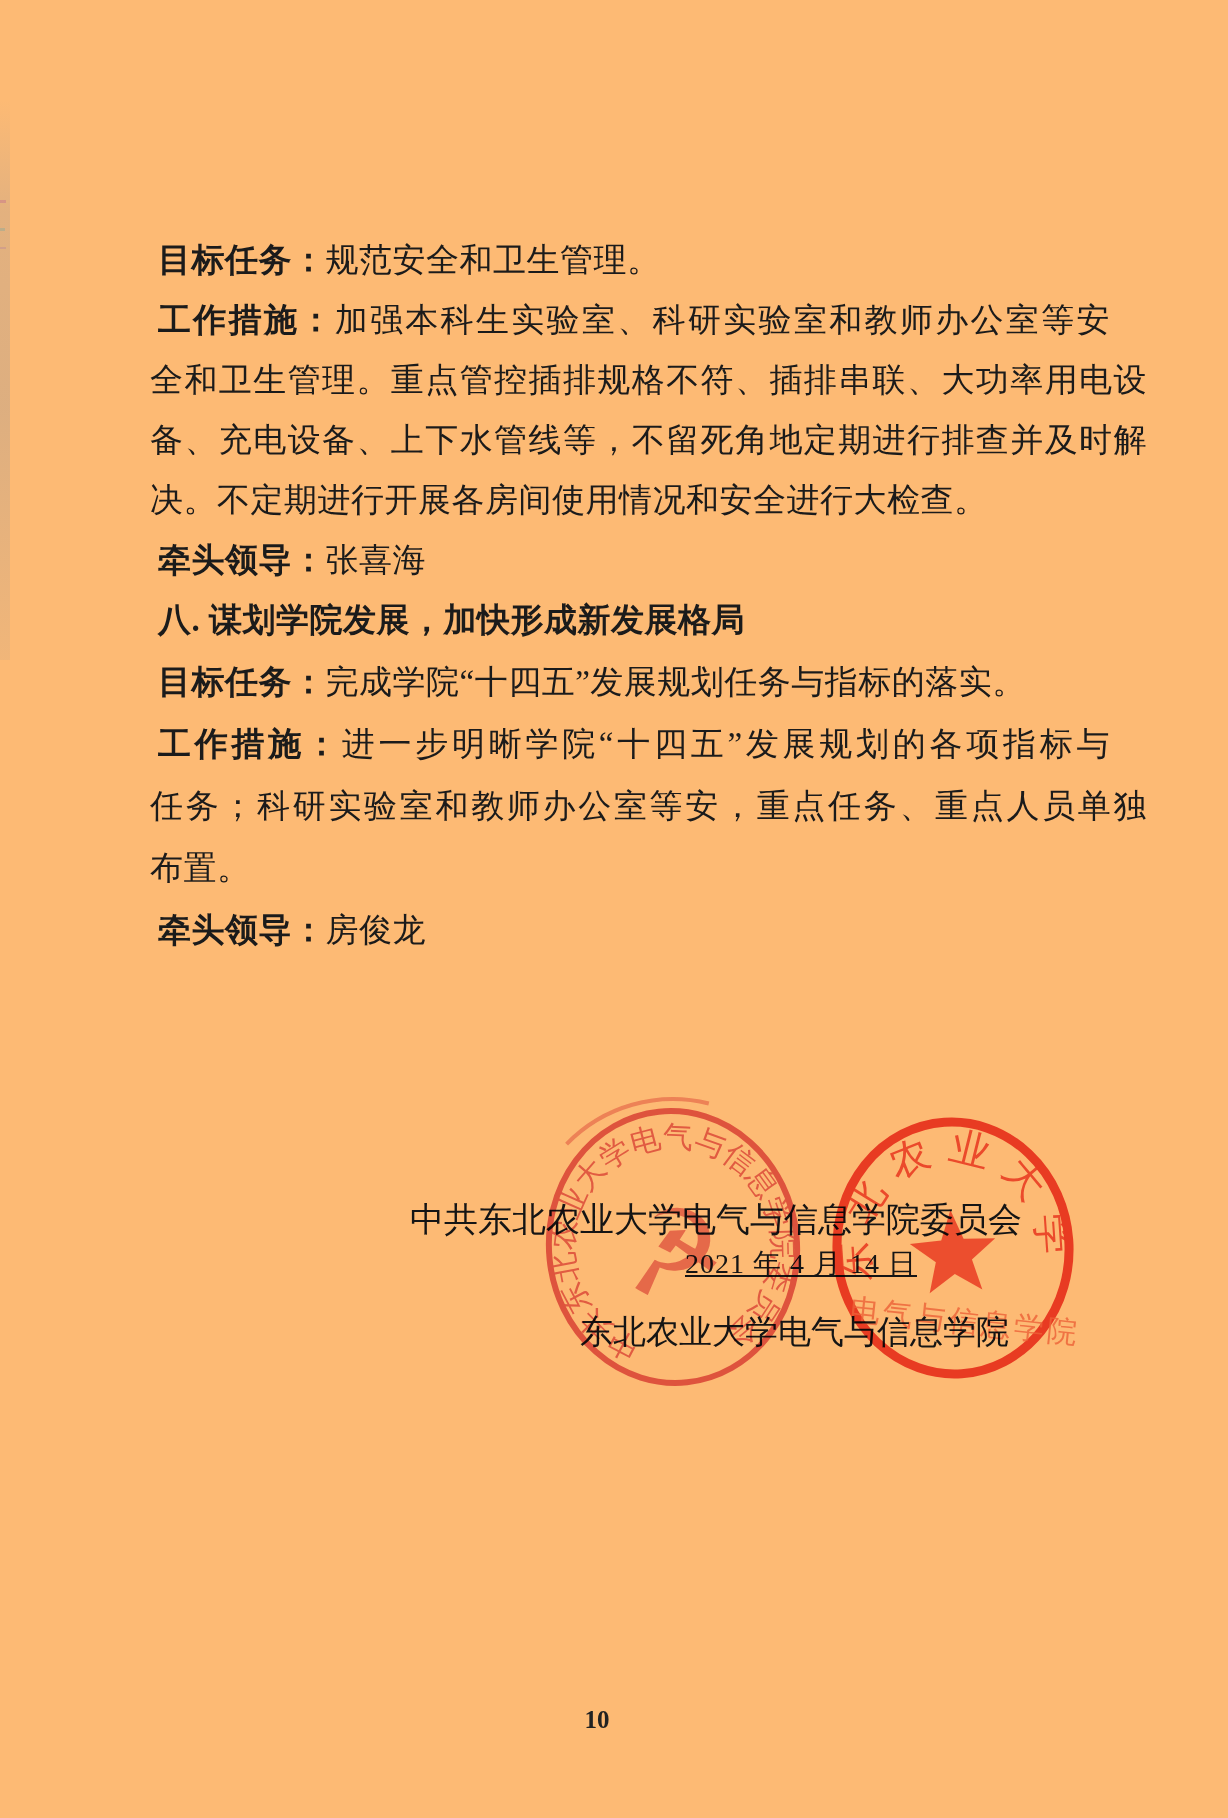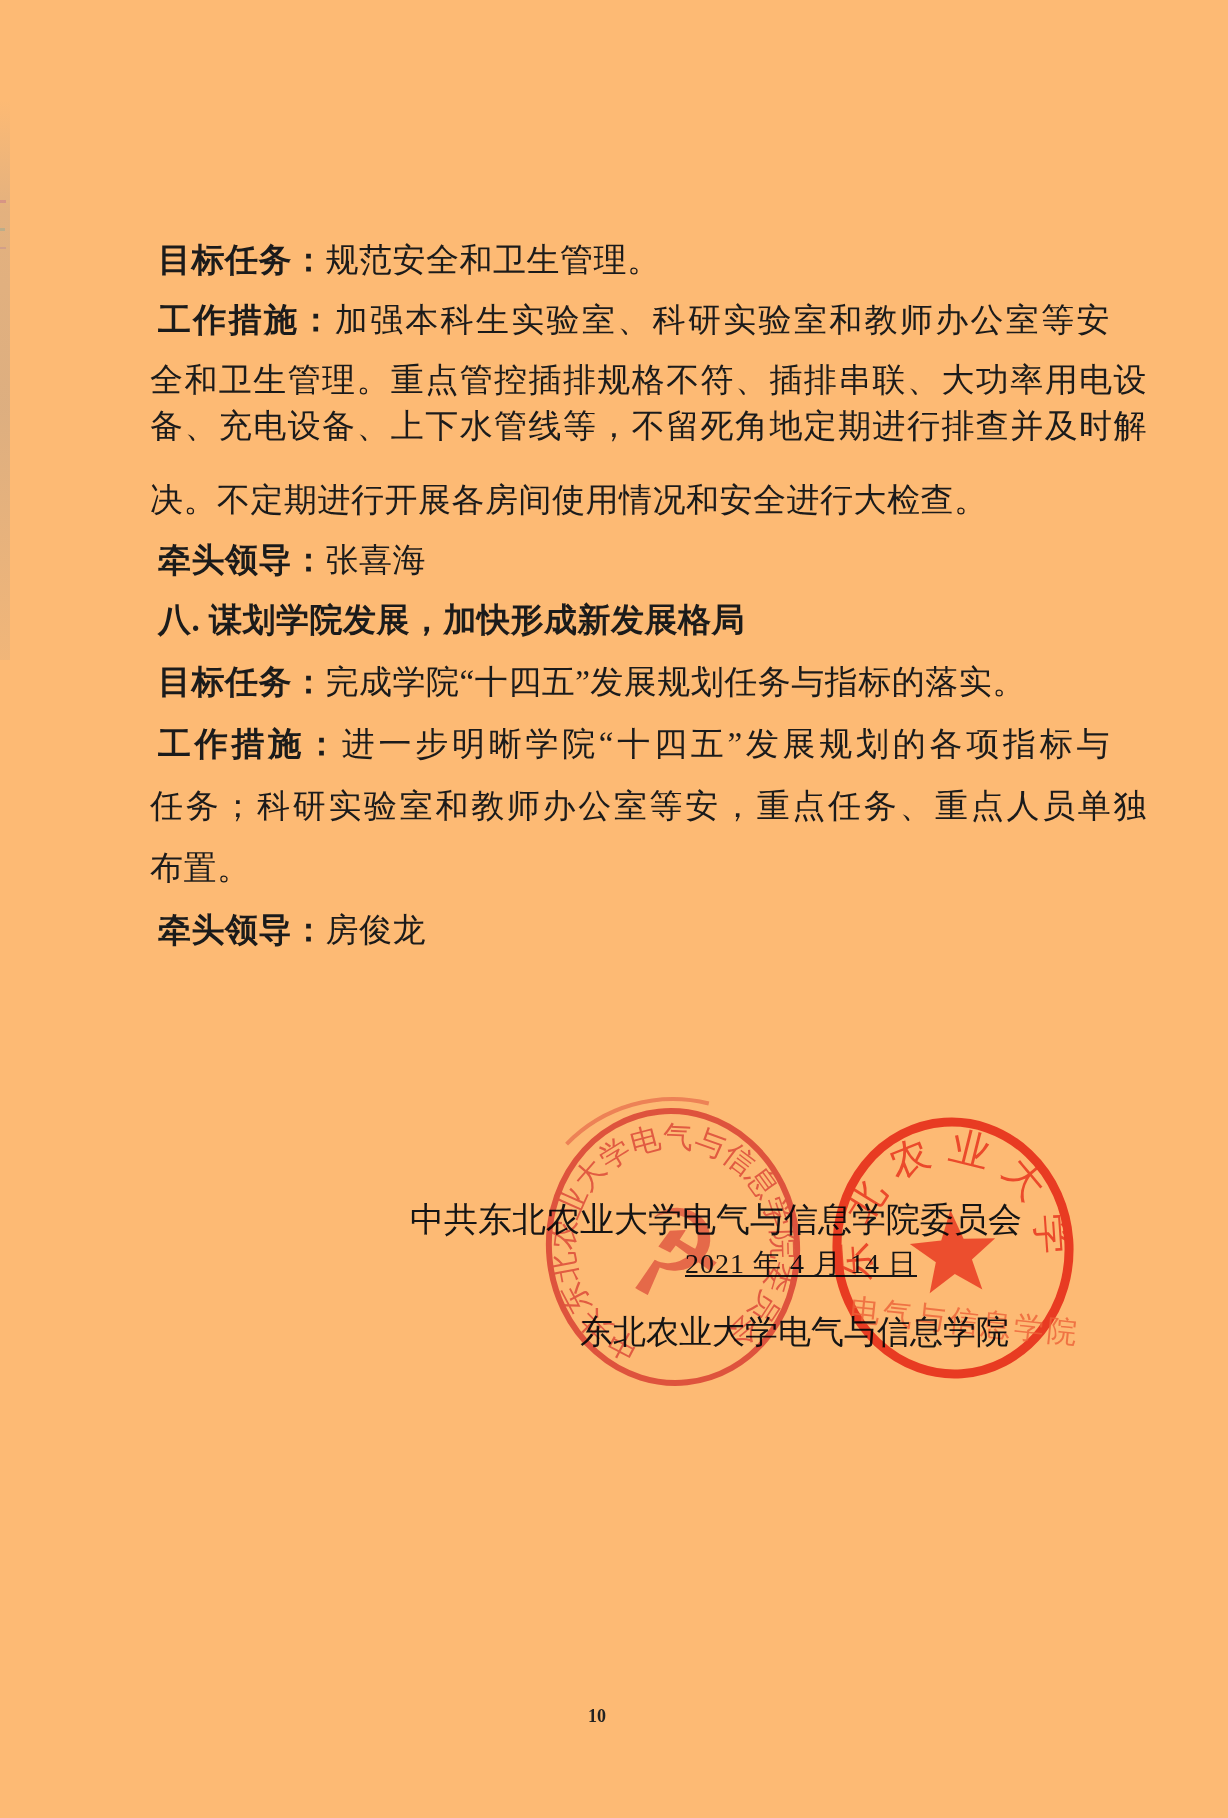--- a/index.html
+++ b/index.html
@@ -37,21 +37,21 @@
     position:absolute;
     color:#151515;
     white-space:nowrap;
   }
   #sig-line-1{top:1198px;left:410px;font-size:34px;line-height:44px;}
   #sig-line-2{top:1310px;left:580px;font-size:33px;line-height:44px;}
   #sig-date  {top:1246px;left:685px;font-size:28px;line-height:36px;letter-spacing:1px;text-decoration:underline;}
   
   #page-number{
     position:absolute;top:1706px;left:0;width:1194px;
-    text-align:center;font-size:18px;font-weight:700;color:#222;
+    text-align:center;font-size:25px;font-weight:700;color:#222;
   }
   
   #seal-layer{
     position:absolute;top:0;left:0;width:1228px;height:1818px;
     pointer-events:none;
     mix-blend-mode:multiply;
     opacity:.9;
   }
   
   #edge-artifact{
@@ -73,21 +73,21 @@
   <div class="fleck" style="top:200px;width:6px;height:3px;background:rgba(200,120,140,.5);"></div>
   <div class="fleck" style="top:228px;width:5px;height:3px;background:rgba(150,170,150,.5);"></div>
   <div class="fleck" style="top:247px;width:6px;height:2px;background:rgba(190,140,150,.45);"></div>
 
   <div class="line indent" style="top:238px"><span class="bold">目标任务：</span><span>规范安全和卫生管理。</span></div>
 
   <div class="line indent just" style="top:298px"><span class="bold">工作措施：</span><span>加强本科生实验室、科研实验室和教师办公室等安</span></div>
 
   <div class="line full just" style="top:358px"><span>全和卫生管理。重点管控插排规格不符、插排串联、大功率用电设</span></div>
 
-  <div class="line full just" style="top:404px"><span>备、充电设备、上下水管线等，不留死角地定期进行排查并及时解</span></div>
+  <div class="line full just" style="top:418px"><span>备、充电设备、上下水管线等，不留死角地定期进行排查并及时解</span></div>
 
   <div class="line indent" style="top:538px"><span class="bold">牵头领导：</span><span>张喜海</span></div>
 
   <div class="line full" style="top:478px"><span>决。不定期进行开展各房间使用情况和安全进行大检查。</span></div>
 
   <div class="line indent" style="top:598px"><span class="bold">八. 谋划学院发展，加快形成新发展格局</span></div>
 
   <div class="line indent" style="top:660px"><span class="bold">目标任务：</span><span>完成学院“十四五”发展规划任务与指标的落实。</span></div>
 
   <div class="line indent just" style="top:722px"><span class="bold">工作措施：</span><span>进一步明晰学院“十四五”发展规划的各项指标与</span></div>

